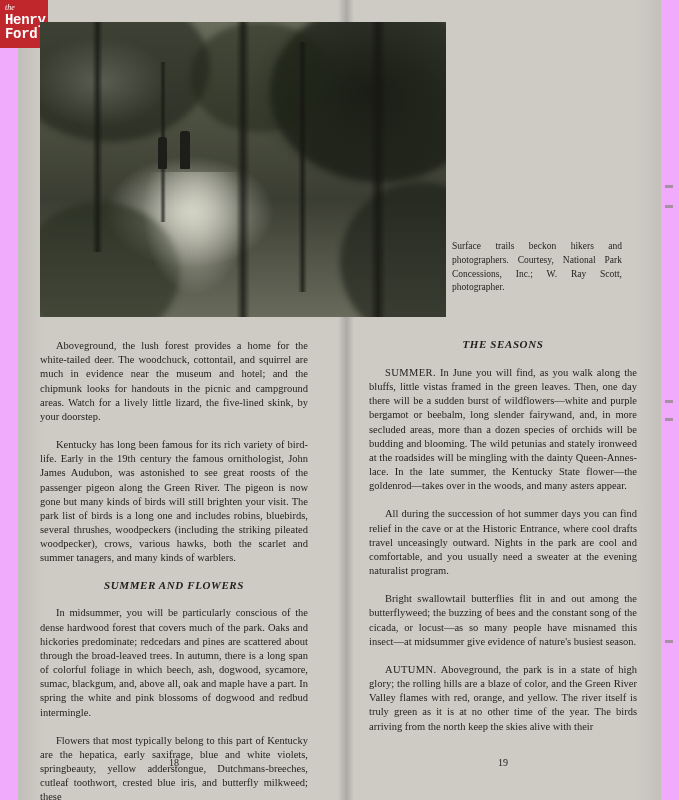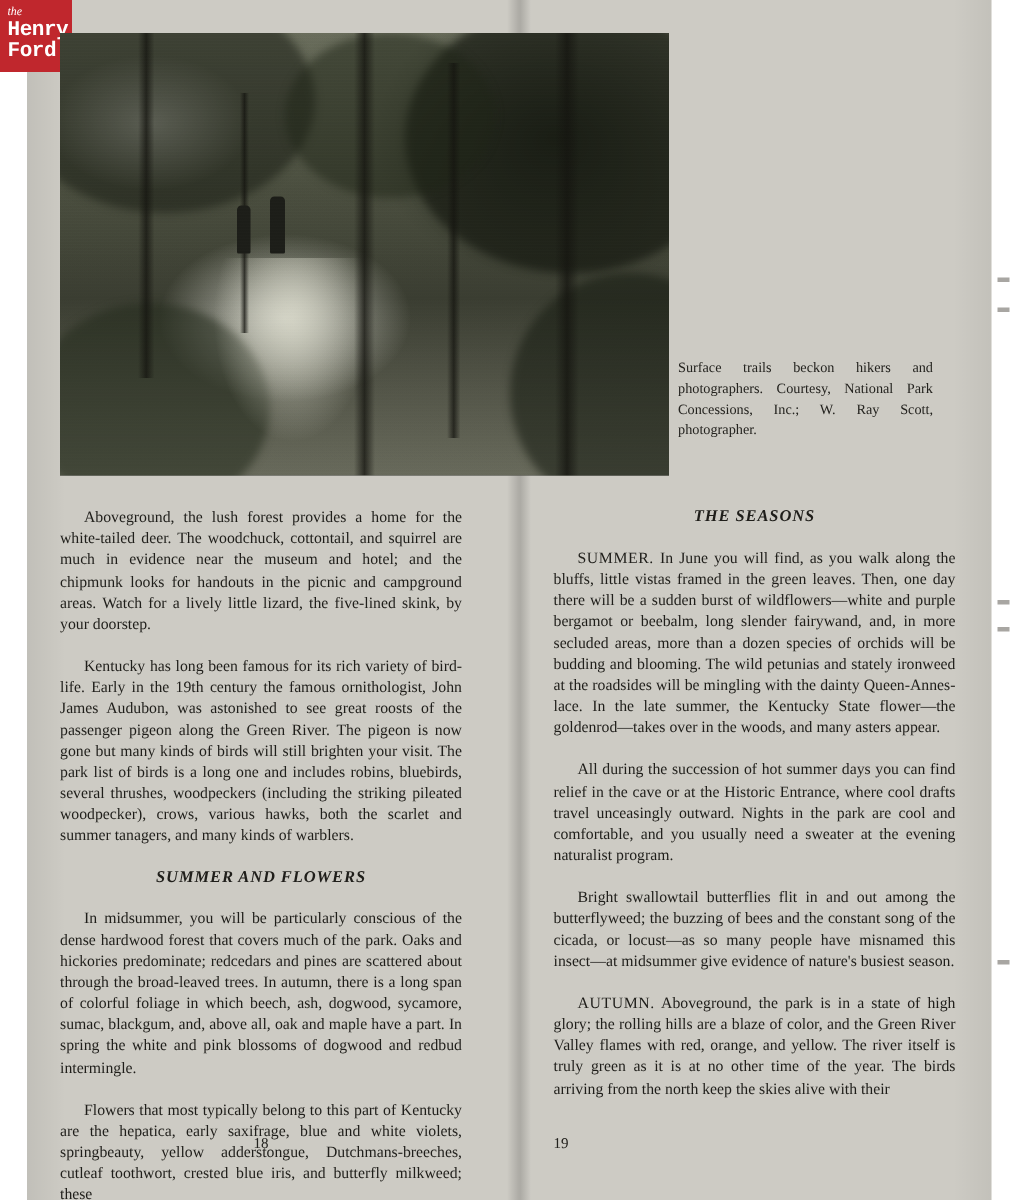--- a/index.html
+++ b/index.html
@@ -4,21 +4,21 @@
 <style>
   html, body {
     margin: 0;
     padding: 0;
     background: #b9b7b2;
   }
   #page {
     position: relative;
     width: 679px;
     height: 800px;
-    background: #ffffff;
+    background: #f0abfc;
     overflow: hidden;
     font-family: "Liberation Serif", serif;
   }
   
   .sheet {
     position: absolute;
     left: 18px;
     top: 0;
     width: 643px;
     height: 800px;
@@ -165,21 +165,21 @@
     font-variant: small-caps;
     letter-spacing: 0.4px;
   }
   .folio {
     position: absolute;
     font-size: 10px;
     color: #23221e;
     top: 757px;
   }
   .folio.left { left: 40px; width: 268px; text-align: center; }
-  .folio.right { left: 369px; width: 268px; text-align: left; }
+  .folio.right { left: 369px; width: 268px; text-align: center; }
 </style>
 </head>
 <body>
 
 <div id="page">
 
   <div class="sheet"></div>
   <div class="gutter"></div>
 
   <div class="edge-mark" style="top:185px;"></div>

